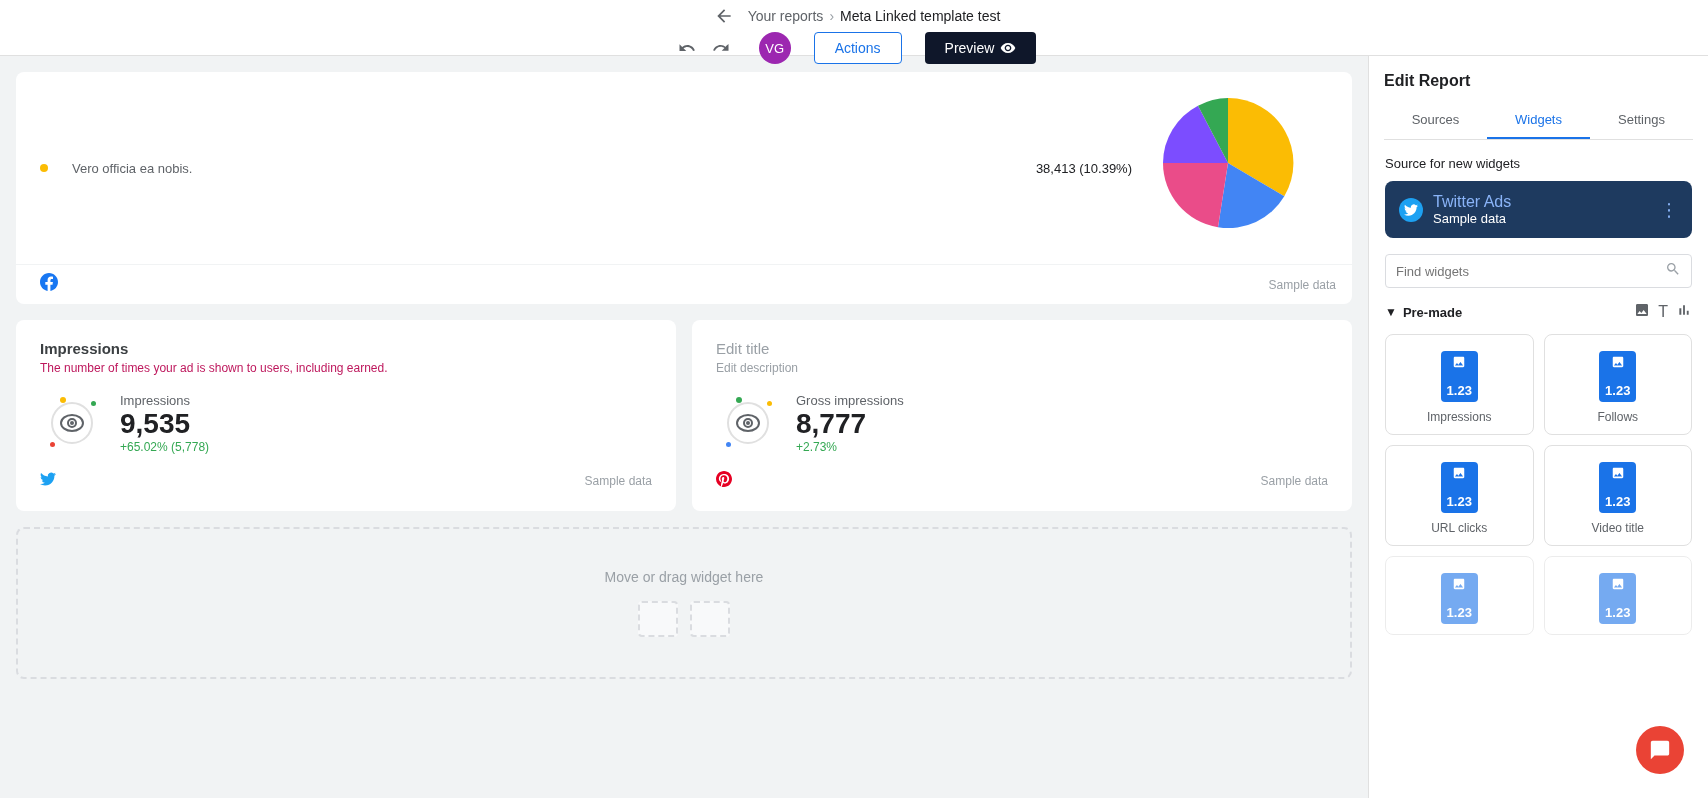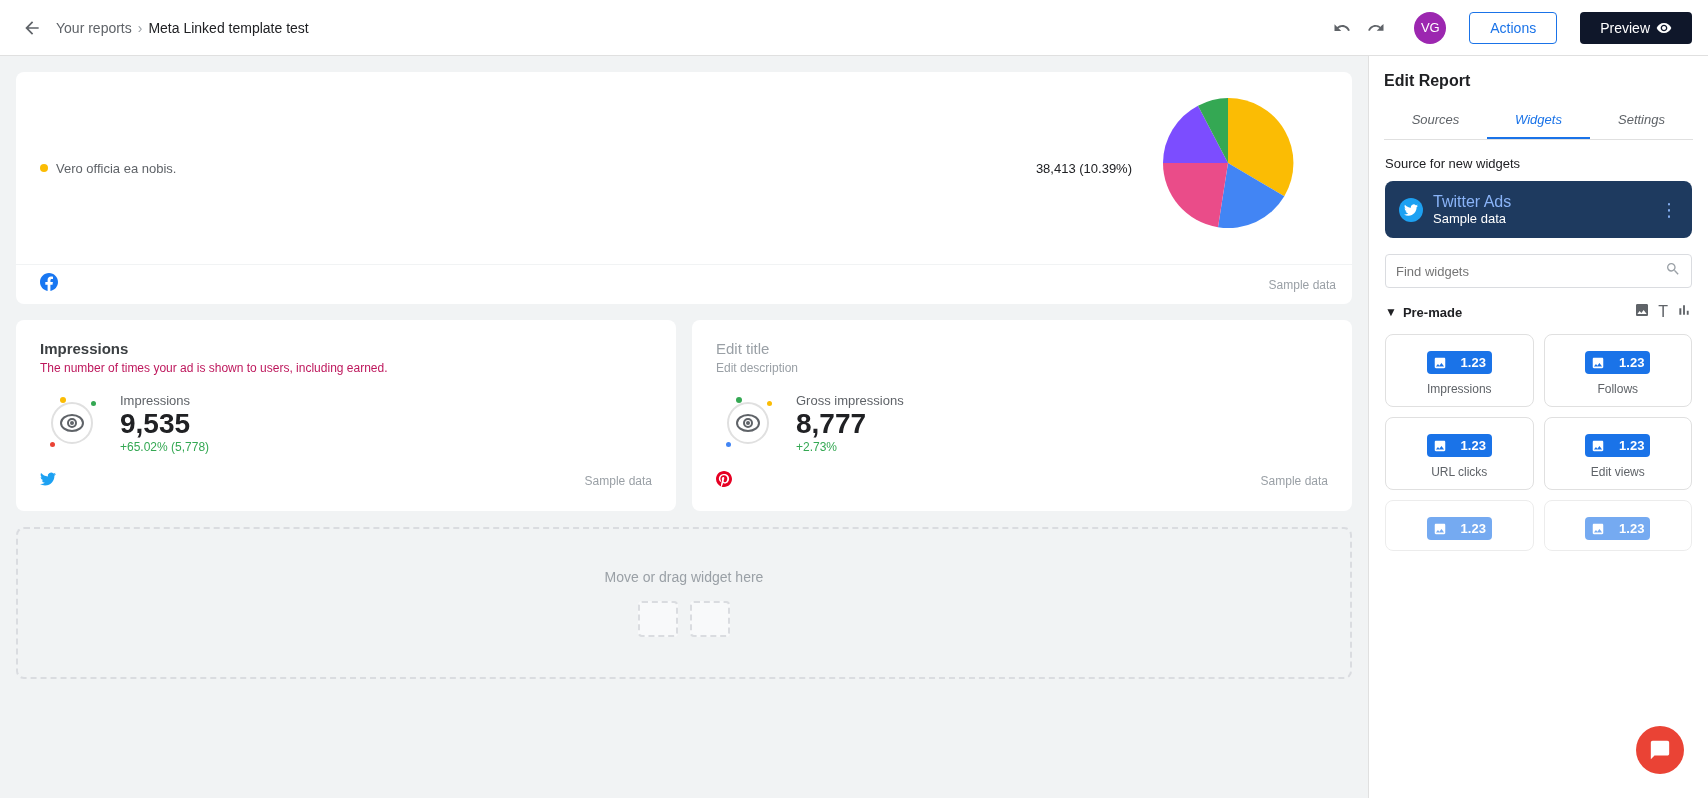--- a/index.html
+++ b/index.html
@@ -2,21 +2,21 @@
 <html><head>
   <meta charset="utf-8">
   <style>
     * { box-sizing: border-box; margin: 0; padding: 0; }
     body { font-family: 'Google Sans', Arial, sans-serif; background: #f8f9fa; color: #202124; overflow: hidden; }
 
     
     .topbar {
       display: flex; align-items: center; justify-content: space-between;
       background: #fff; border-bottom: 1px solid #e0e0e0;
-      padding: 0 16px; height: 56px; position: fixed; top: 0; left: 0; right: 0; z-index: 100;
+      padding: 0 16px; height: 56px; position: fixed; top: 0; left: 0; right: 0; z-index: 100; flex-direction: column;
     }
     .topbar-left { display: flex; align-items: center; gap: 8px; }
     .back-btn { background: none; border: none; cursor: pointer; color: #5f6368; padding: 4px; }
     .breadcrumb { display: flex; align-items: center; gap: 6px; font-size: 14px; color: #5f6368; }
     .breadcrumb-link { color: #5f6368; text-decoration: none; }
     .breadcrumb-sep { color: #9aa0a6; }
     .breadcrumb-current { color: #202124; font-weight: 500; }
     .topbar-right { display: flex; align-items: center; gap: 23px; }
     .undo-redo { display: flex; gap: 4px; }
     .icon-btn { background: none; border: none; cursor: pointer; color: #5f6368; padding: 6px; border-radius: 50%; display: flex; align-items: center; justify-content: center; }
@@ -27,21 +27,21 @@
     
     .main-layout { display: flex; margin-top: 56px; height: calc(100vh - 56px); }
 
     
     .canvas-area { flex: 1; overflow-y: auto; padding: 16px; background: #f1f3f4; }
 
     
     .top-card { background: #fff; border-radius: 8px; margin-bottom: 16px; overflow: hidden; }
     .pie-row { display: flex; align-items: center; padding: 16px 24px; gap: 16px; }
     .legend-section { flex: 1; }
-    .legend-item { display: flex; align-items: center; gap: 8px; padding: 4px 0; font-size: 13px; color: #5f6368; }
+    .legend-item { display: flex; align-items: center; gap: 24px; padding: 4px 0; font-size: 13px; color: #5f6368; }
     .legend-dot { width: 8px; height: 8px; border-radius: 50%; background: #fbbc04; flex-shrink: 0; }
     .legend-value { margin-left: auto; color: #202124; }
     .pie-container { width: 180px; height: 160px; position: relative; }
     .facebook-badge { padding: 8px 16px 8px 24px; display: flex; align-items: center; justify-content: space-between; border-top: 1px solid #f1f3f4; }
     .fb-icon { color: #1877f2; font-size: 18px; }
     .sample-data-label { font-size: 12px; color: #9aa0a6; }
 
     
     .widgets-row { display: grid; grid-template-columns: 1fr 1fr; gap: 16px; margin-bottom: 16px; }
     .widget-card { background: #fff; border-radius: 8px; padding: 20px 24px; position: relative; }
@@ -58,21 +58,21 @@
     
     .drop-zone { border: 2px dashed #dadce0; border-radius: 8px; padding: 40px; text-align: center; color: #9aa0a6; font-size: 14px; margin-top: 16px; }
     .drop-icons { display: flex; justify-content: center; gap: 12px; margin-top: 16px; }
     .drop-icon-box { width: 40px; height: 36px; border: 2px dashed #dadce0; border-radius: 4px; background: #f8f9fa; }
 
     
     .right-panel { width: 340px; background: #fff; border-left: 1px solid #e0e0e0; display: flex; flex-direction: column; overflow: hidden; }
     .panel-header { padding: 16px 15px 0; }
     .panel-title { font-size: 16px; font-weight: 600; color: #202124; margin-bottom: 12px; }
     .panel-tabs { display: flex; border-bottom: 1px solid #e0e0e0; }
-    .panel-tab { flex: 1; text-align: center; padding: 10px 0; font-size: 13px; font-weight: 500; cursor: pointer; color: #5f6368; border-bottom: 2px solid transparent; font-style: italic; }
+    .panel-tab { flex: 1; text-align: center; padding: 10px 0; font-size: 13px; font-weight: 500; cursor: pointer; color: #5f6368; border-bottom: 2px solid transparent; }
     .panel-tab.active { color: #1a73e8; border-bottom: 2px solid #1a73e8; }
     .panel-body { flex: 1; overflow-y: auto; padding: 16px; }
 
     
     .source-label { font-size: 13px; font-weight: 500; color: #202124; margin-bottom: 10px; }
     .source-card { background: #1e3a5f; border-radius: 8px; padding: 12px 14px; display: flex; align-items: center; gap: 10px; position: relative; margin-bottom: 16px; }
     .source-card-text { }
     .source-platform { font-size: 16px; color: #8ab4f8; font-weight: 500; }
     .source-name { font-size: 13px; color: #fff; font-weight: 500; }
     .source-menu { margin-left: auto; color: #8ab4f8; cursor: pointer; font-size: 18px; }
@@ -83,21 +83,21 @@
     .find-input { border: none; outline: none; font-size: 13px; color: #5f6368; flex: 1; background: transparent; }
     .search-icon-panel { color: #9aa0a6; }
 
     
     .premade-header { display: flex; align-items: center; gap: 6px; margin-bottom: 12px; }
     .premade-label { font-size: 13px; font-weight: 600; color: #202124; flex: 1; }
     .premade-icons { display: flex; gap: 8px; }
     .premade-icon-btn { background: none; border: none; cursor: pointer; color: #5f6368; font-size: 16px; }
     .widget-grid { display: grid; grid-template-columns: 1fr 1fr; gap: 10px; }
     .widget-tile { border: 1px solid #e0e0e0; border-radius: 8px; padding: 16px 10px 10px; display: flex; flex-direction: column; align-items: center; gap: 8px; cursor: pointer; }
-    .widget-tile-icon { background: #1a73e8; color: white; border-radius: 4px; padding: 4px 6px; font-size: 11px; display: flex; align-items: center; gap: 14px; }
+    .widget-tile-icon { background: #1a73e8; color: white; border-radius: 4px; padding: 4px 6px; font-size: 11px; display: flex; align-items: center; gap: 14px; flex-direction: column; }
     .widget-tile-icon span { font-size: 13px; font-weight: 600; }
     .widget-tile-label { font-size: 12px; color: #5f6368; text-align: center; }
 
     
     .chat-btn { position: fixed; bottom: 24px; right: 24px; width: 48px; height: 48px; background: #ea4335; border-radius: 50%; border: none; cursor: pointer; display: flex; align-items: center; justify-content: center; color: white; font-size: 20px; z-index: 200; }
 
     
     .pie-svg { width: 160px; height: 150px; }
 
     .chevron-icon { font-size: 12px; }
@@ -343,21 +343,21 @@
           <div class="widget-tile-label">URL clicks</div>
         </div>
 
         <div class="widget-tile">
           <div class="widget-tile-icon">
             <svg width="14" height="14" viewBox="0 0 24 24" fill="white">
                 <path d="M21 19V5c0-1.1-.9-2-2-2H5c-1.1 0-2 .9-2 2v14c0 1.1.9 2 2 2h14c1.1 0 2-.9 2-2zM8.5 13.5l2.5 3.01L14.5 12l4.5 6H5l3.5-4.5z"></path>
               </svg>
             <span>1.23</span>
           </div>
-          <div class="widget-tile-label">Edit views</div>
+          <div class="widget-tile-label">Video title</div>
         </div>
 
         <div class="widget-tile" style="opacity:0.6;">
           <div class="widget-tile-icon">
             <svg width="14" height="14" viewBox="0 0 24 24" fill="white">
                 <path d="M21 19V5c0-1.1-.9-2-2-2H5c-1.1 0-2 .9-2 2v14c0 1.1.9 2 2 2h14c1.1 0 2-.9 2-2zM8.5 13.5l2.5 3.01L14.5 12l4.5 6H5l3.5-4.5z"></path>
               </svg>
             <span>1.23</span>
           </div>
         </div>

